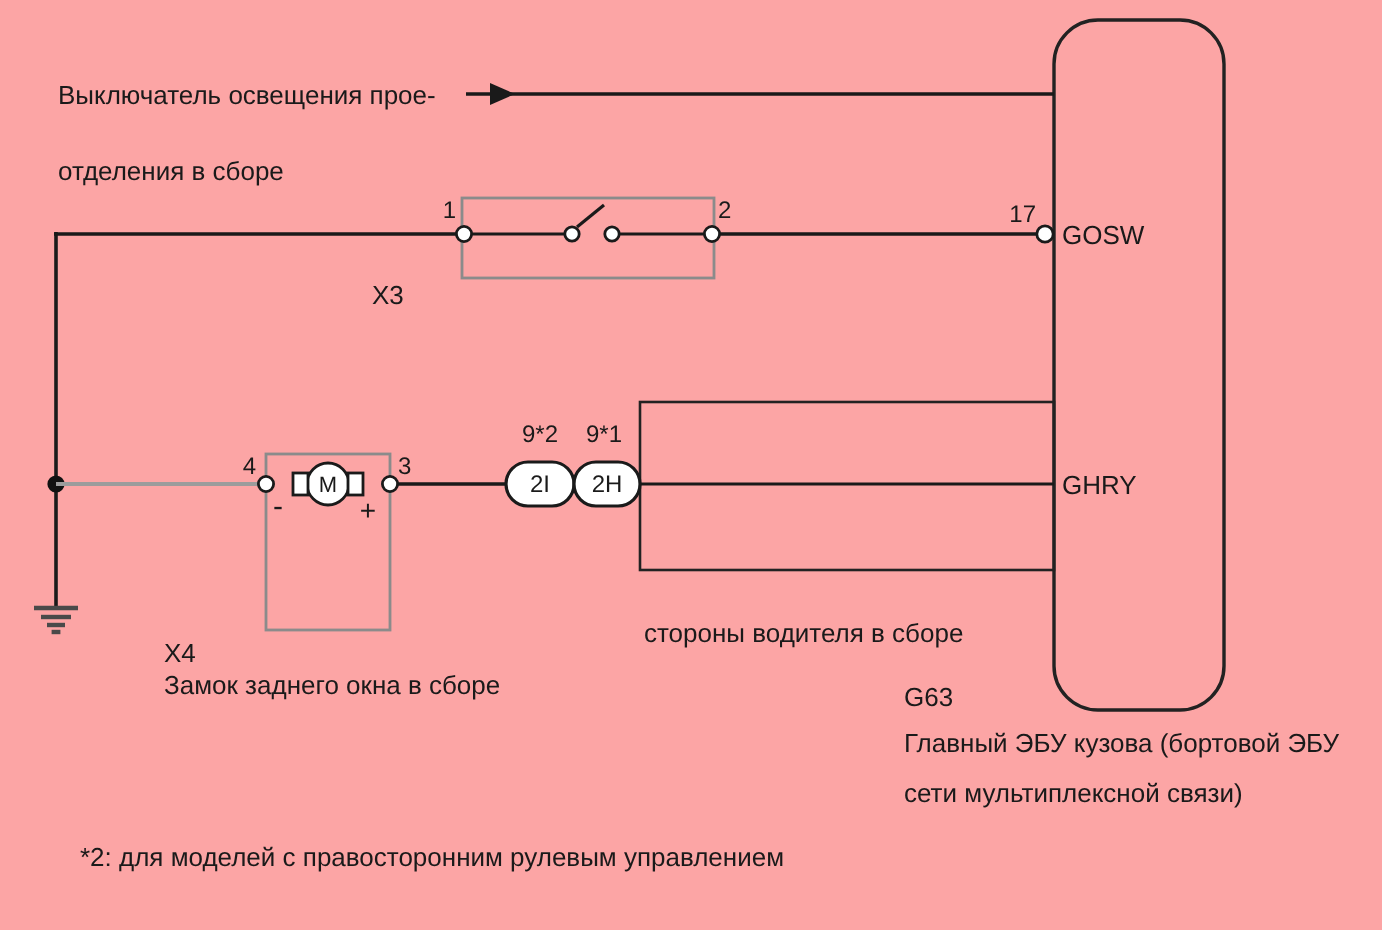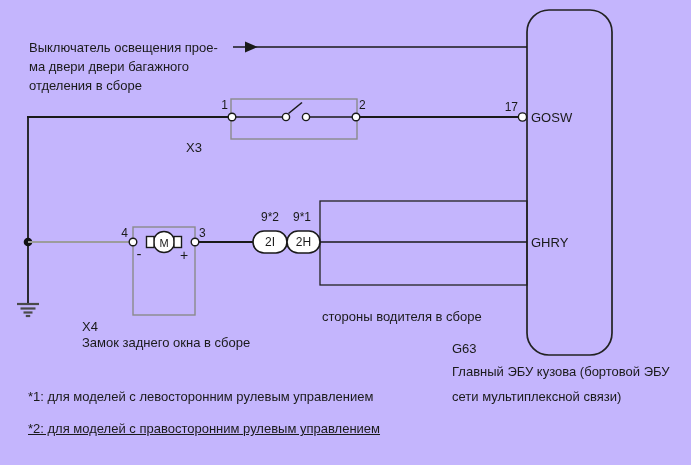--- a/index.html
+++ b/index.html
@@ -1,17 +1,17 @@
 <!DOCTYPE html>
 <html><head>
 <meta charset="utf-8">
 <style>
   html,body{margin:0;padding:0;background:#fff;}
   .stage{
-    position:relative;width:691px;height:465px;background:#c4b5fd;
+    position:relative;width:691px;height:465px;background:#fca5a5;
     font-family:"Liberation Sans",sans-serif;color:#1a1a1a;overflow:hidden;
   }
   .t{position:absolute;font-size:13px;line-height:16px;white-space:nowrap;}
   .pin{font-size:12px;}
   .ctr{text-align:center;}
   .rt{text-align:right;}
   svg{position:absolute;left:0;top:0;}
 </style>
 </head>
 <body>
@@ -83,21 +83,20 @@
     <g fill="#ffffff" stroke="#1a1a1a" stroke-width="1.4">
       <circle cx="232" cy="117" r="3.8"></circle>
       <circle cx="356" cy="117" r="3.8"></circle>
       <circle cx="522.5" cy="117" r="4.1"></circle>
       <circle cx="133" cy="242" r="3.8"></circle>
       <circle cx="195" cy="242" r="3.8"></circle>
     </g>
   </svg>
 
   <div class="t" style="left:29px;top:40px;">Выключатель освещения прое-</div>
-  <div class="t" style="left:29px;top:59px;">ма двери двери багажного</div>
   <div class="t" style="left:29px;top:78px;">отделения в сборе</div>
 
   <div class="t pin rt" style="left:208px;top:97px;width:20px;">1</div>
   <div class="t pin" style="left:359px;top:97px;">2</div>
   <div class="t" style="left:186px;top:140px;">X3</div>
 
   <div class="t pin rt" style="left:498px;top:99px;width:20px;">17</div>
   <div class="t" style="left:531px;top:110px;">GOSW</div>
   <div class="t" style="left:531px;top:235px;">GHRY</div>
 
@@ -113,16 +112,15 @@
   <div class="t ctr" style="left:286px;top:209px;width:32px;font-size:12px;">9*1</div>
   <div class="t ctr" style="left:253px;top:234px;width:34px;font-size:12px;text-align:center;">2I</div>
   <div class="t ctr" style="left:287px;top:234px;width:33px;font-size:12px;">2H</div>
 
   <div class="t" style="left:322px;top:309px;">стороны водителя в сборе</div>
 
   <div class="t" style="left:452px;top:341px;">G63</div>
   <div class="t" style="left:452px;top:364px;">Главный ЭБУ кузова (бортовой ЭБУ</div>
   <div class="t" style="left:452px;top:389px;">сети мультиплексной связи)</div>
 
-  <div class="t" style="left:28px;top:389px;">*1: для моделей с левосторонним рулевым управлением</div>
-  <div class="t" style="left:28px;top:421px;text-decoration:underline;">*2: для моделей с правосторонним рулевым управлением</div>
+  <div class="t" style="left:40px;top:421px;">*2: для моделей с правосторонним рулевым управлением</div>
 
 </div>
 
 </body></html>

